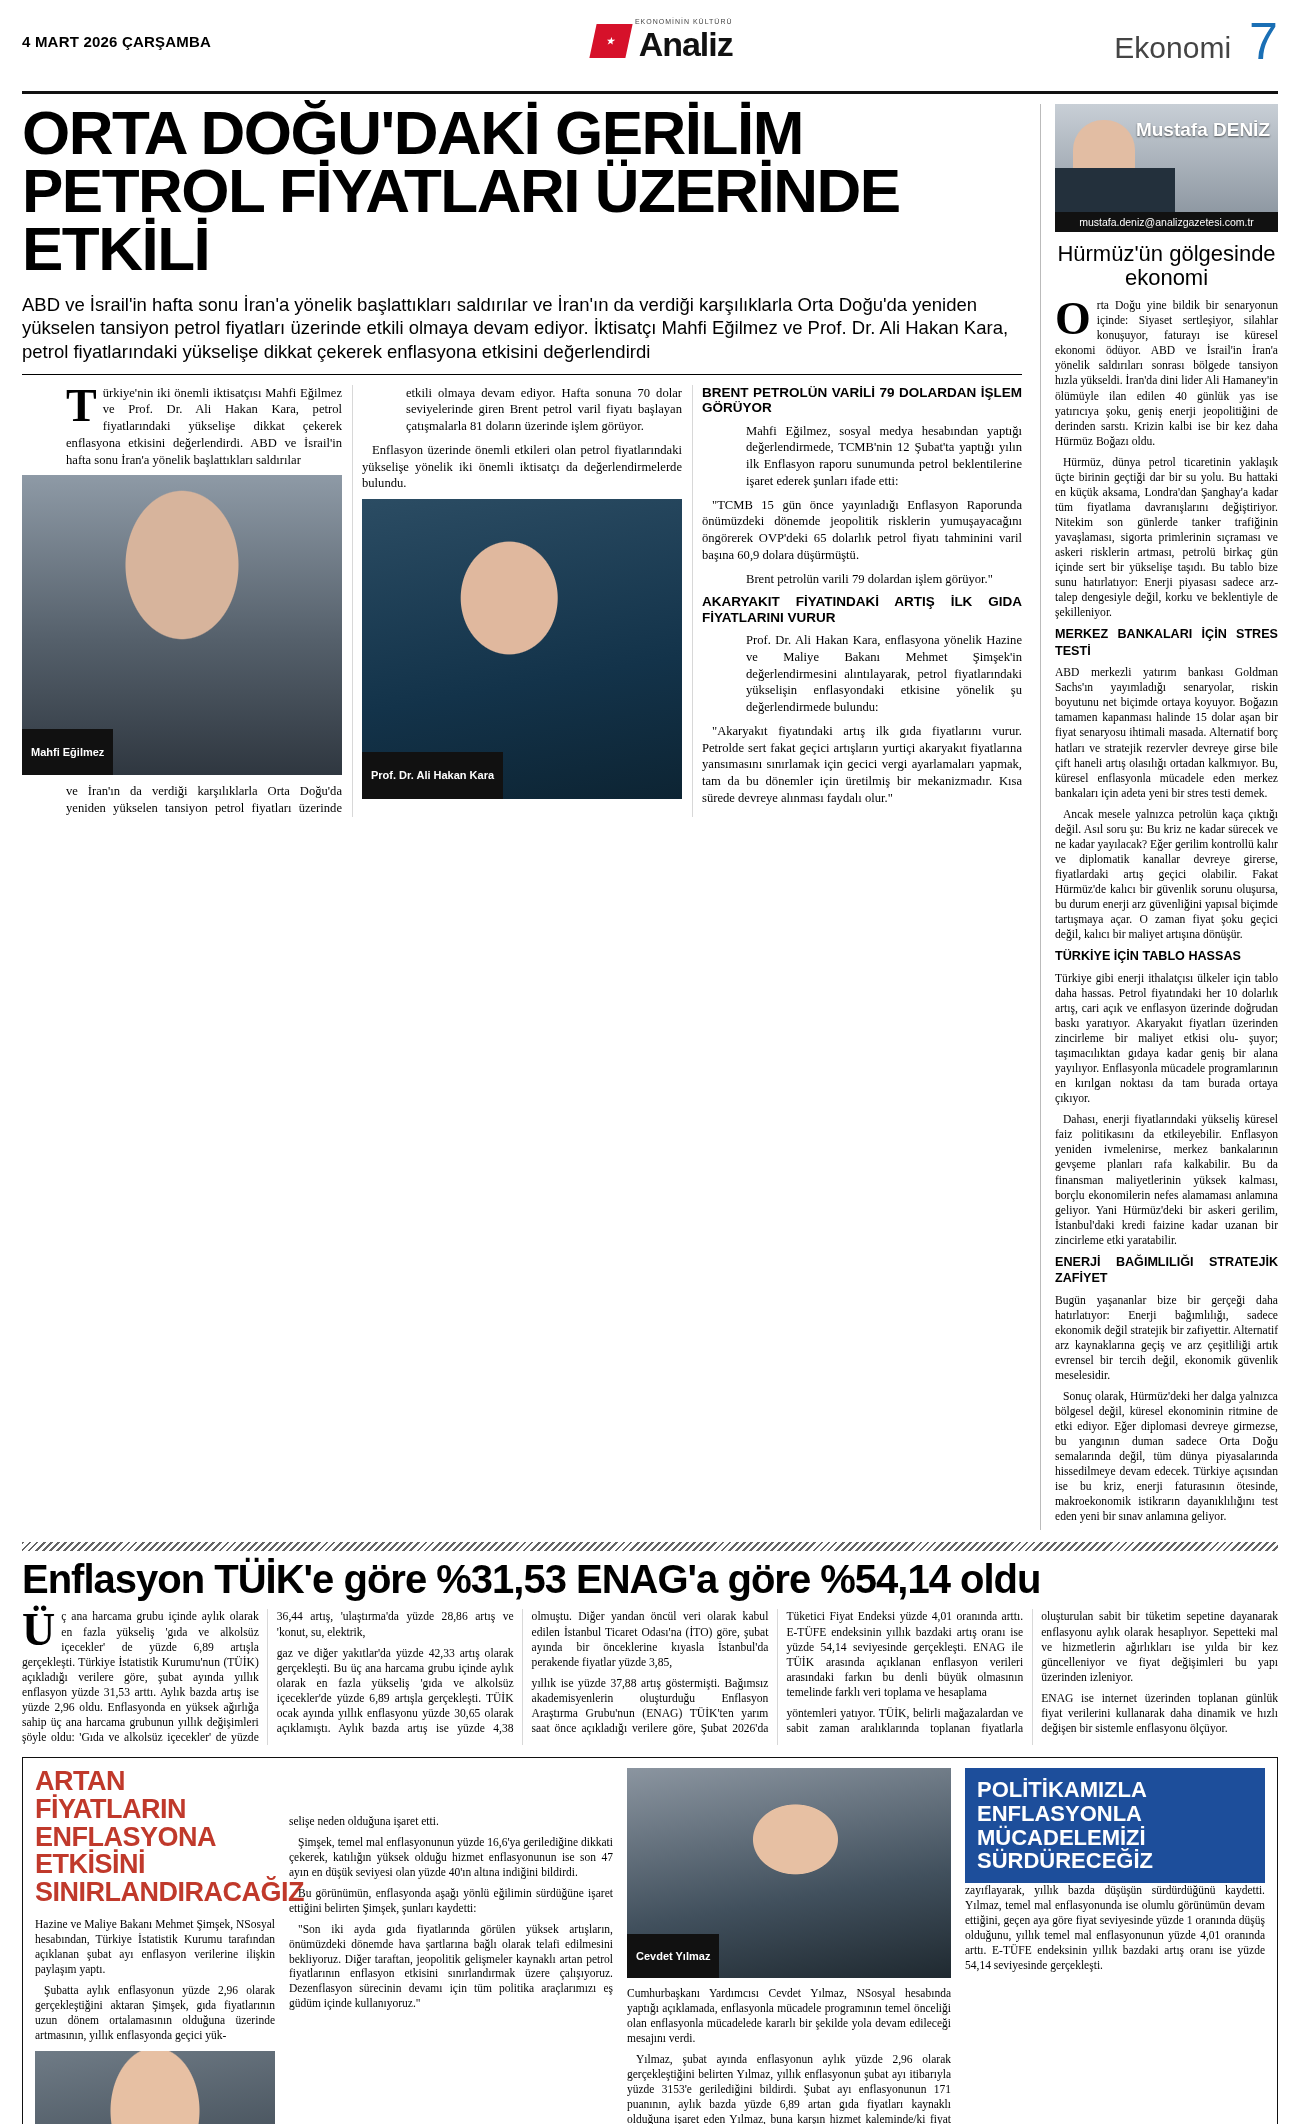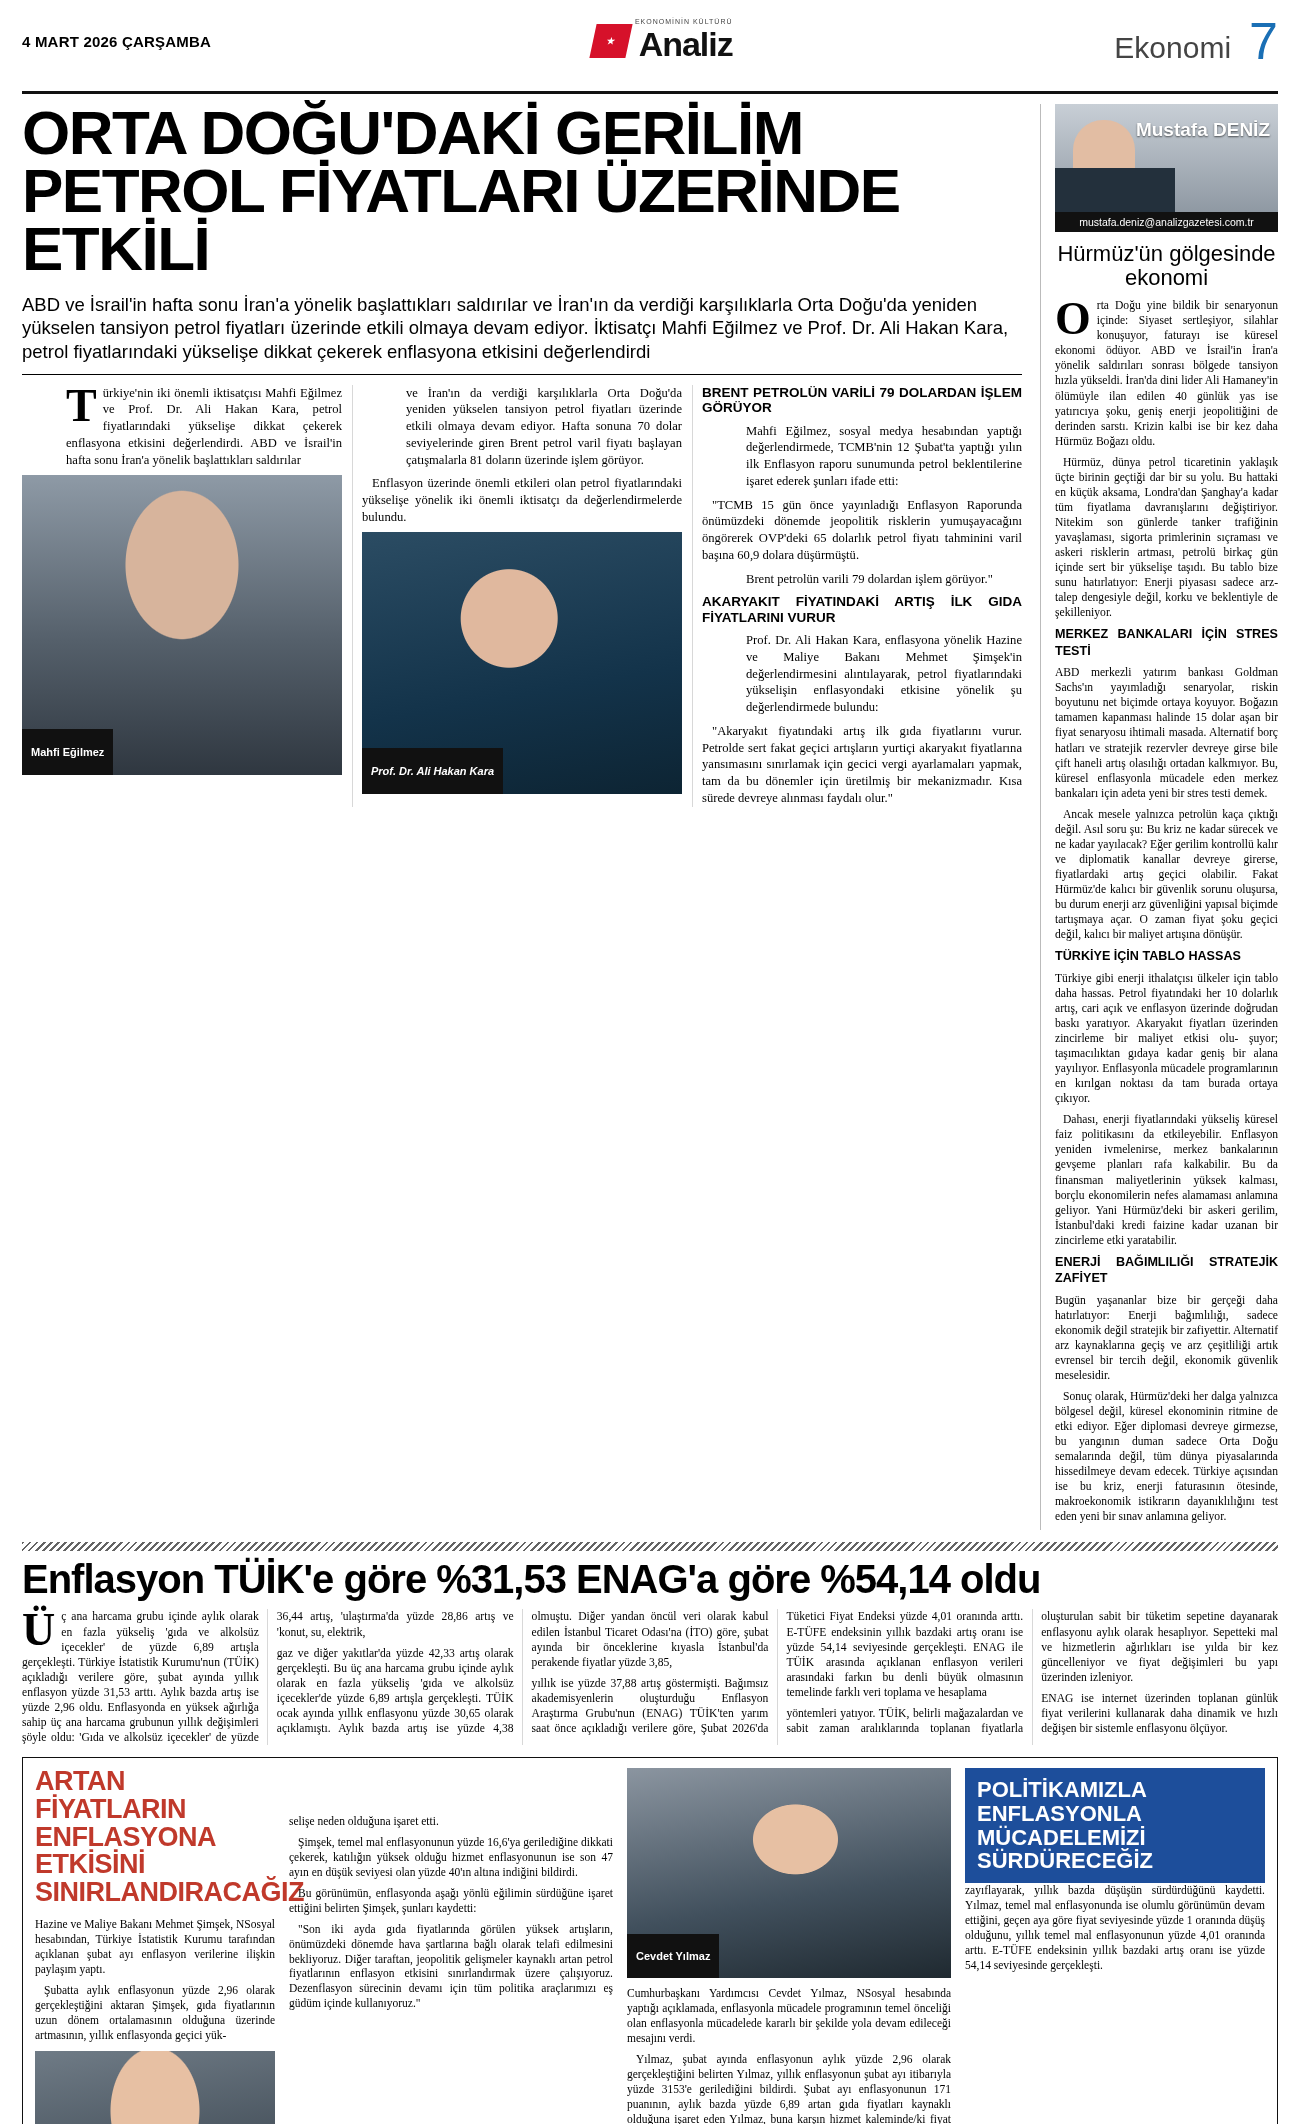--- a/index.html
+++ b/index.html
@@ -59,23 +59,23 @@
   
   .photo { position:relative; background:#3b3f45; overflow:hidden; }
   .photo .cap {
     position:absolute; left:0; bottom:0; background:#111; color:#fff; font-family:"Liberation Sans", sans-serif;
     font-size:11px; font-weight:700; padding:16px 9px;
   }
   .photo.inset { break-inside:avoid; margin:4px 0 8px 0; }
   .ph-portrait { height:300px; background:
       radial-gradient(ellipse at 50% 30%, #d7b49c 0 56px, rgba(0,0,0,0) 57px),
       linear-gradient(180deg,#8e9aa6 0%, #55606b 55%, #2f3740 100%); }
-  .ph-studio { height:262px; background:
+  .ph-studio { height:300px; background:
       radial-gradient(ellipse at 46% 33%, #e0b89e 0 48px, rgba(0,0,0,0) 49px),
-      linear-gradient(170deg,#2b4c63 0%, #13334a 60%, #0d2433 100%); font-style: italic; }
+      linear-gradient(170deg,#2b4c63 0%, #13334a 60%, #0d2433 100%); }
 
   
   .rail { border-left:1px solid #bbb; padding-left:14px; }
   .col-photo { position:relative; height:108px; background:linear-gradient(180deg,#c8cfd6,#8f99a3); overflow:hidden; }
   .col-photo .face { position:absolute; left:18px; top:16px; width:62px; height:74px; border-radius:30px 30px 24px 24px; background:#e2bda3;}
   .col-photo .suit { position:absolute; left:0; bottom:0; width:120px; height:44px; background:#23303c; }
   .col-name { position:absolute; right:8px; top:16px; text-align:right; font-family:"Liberation Sans", sans-serif;
      color:#fff; font-weight:700; font-size:19px; line-height:1.05; text-shadow:0 1px 2px rgba(0,0,0,.6);}
   .col-mail { background:#111; color:#fff; font-family:"Liberation Sans", sans-serif; font-size:10.5px; padding:4px 6px; text-align:center; }
   .col-title { font-family:"Liberation Sans", sans-serif; font-size:22px; line-height:1.1; text-align:center; margin:10px 0 8px; }

